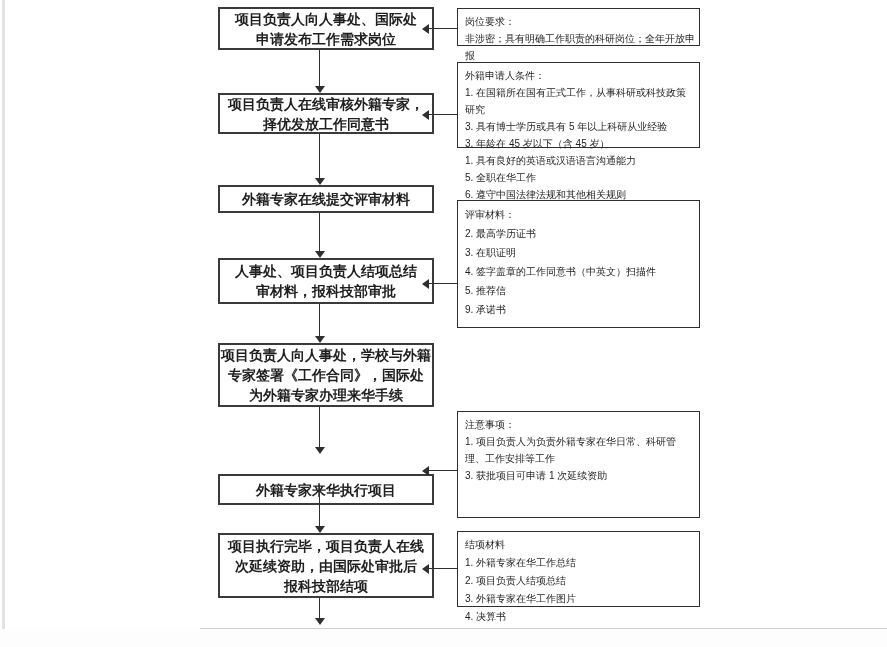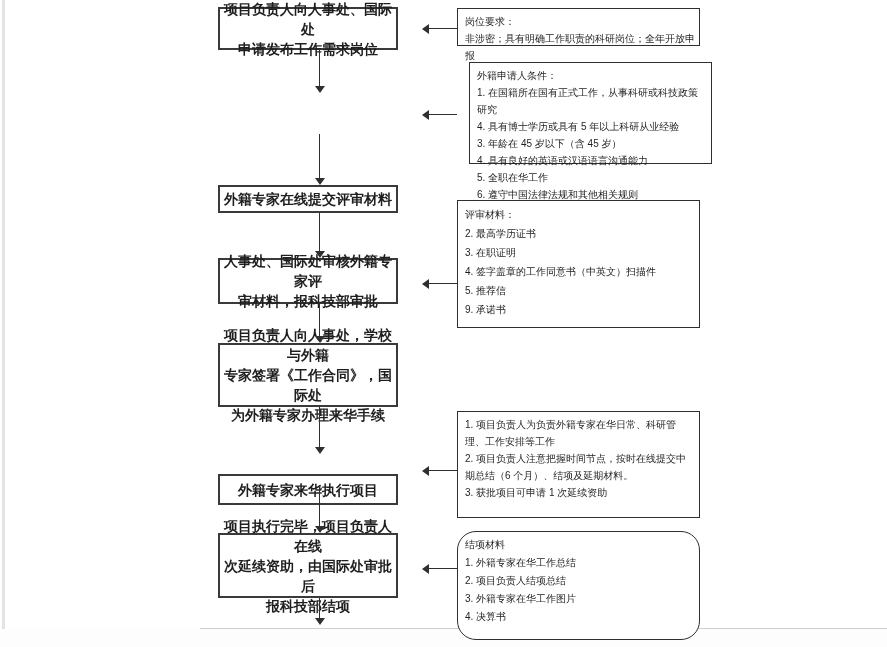--- a/index.html
+++ b/index.html
@@ -7,21 +7,21 @@
     position:relative;width:887px;height:647px;background:#ffffff;overflow:hidden;
     font-family:"Liberation Sans","DejaVu Sans",sans-serif;color:#1f1f1f;
   }
   
   .page-edge-left{position:absolute;left:2px;top:0;width:3px;height:629px;background:#e3e3e3;}
   .page-break-line{position:absolute;left:200px;right:0;top:628px;height:1px;background:#cfcfcf;}
   .below-break{position:absolute;left:0;right:0;top:629px;bottom:0;background:#fdfdfd;}
 
   
   .main-box{
-    position:absolute;left:218px;width:180px;box-sizing:border-box;
+    position:absolute;left:218px;width:216px;box-sizing:border-box;
     border:2px solid #3a3a3a;background:#ffffff;
     display:flex;align-items:center;justify-content:center;text-align:center;
     font-size:14px;font-weight:bold;line-height:20px;white-space:pre-line;
   }
 
   
   .side-box{
     position:absolute;left:457px;width:243px;box-sizing:border-box;
     border:1px solid #2f2f2f;background:#ffffff;
     padding:4px 4px 3px 7px;font-size:10px;line-height:17px;
@@ -47,22 +47,24 @@
 <body>
 
 <div class="canvas">
 
   <div class="page-edge-left"></div>
   <div class="below-break"></div>
   <div class="page-break-line"></div>
 
   <div class="main-box" style="top:7px;height:43px;">项目负责人向人事处、国际处
 申请发布工作需求岗位</div>
+  <div class="main-box" style="top:93px;height:41px;">项目负责人在线审核外籍专家，
+择优发放工作同意书</div>
   <div class="main-box" style="top:185px;height:28px;">外籍专家在线提交评审材料</div>
-  <div class="main-box" style="top:258px;height:46px;">人事处、国际处审核外籍专家评
+  <div class="main-box" style="top:258px;height:46px;">人事处、项目负责人结项总结
 审材料，报科技部审批</div>
   <div class="main-box" style="top:343px;height:64px;">项目负责人向人事处，学校与外籍
 专家签署《工作合同》，国际处
 为外籍专家办理来华手续</div>
   <div class="main-box" style="top:438px;height:31px;margin-top:36px;">外籍专家来华执行项目</div>
   <div class="main-box" style="top:533px;height:65px;">项目执行完毕，项目负责人在线
 次延续资助，由国际处审批后
 报科技部结项</div>
 
   <div class="v-arrow" style="top:50px;height:43px;">
@@ -113,46 +115,46 @@
   <div class="h-arrow" style="left:422px;width:35px;top:562px;">
       <div class="head-left"></div>
       <div class="hline"></div>
     </div>
 
   <div class="side-box" style="top:8px;height:38px;">
     <div class="side-title">岗位要求：</div>
     <div class="side-item">非涉密；具有明确工作职责的科研岗位；全年开放申报</div>
   </div>
 
-  <div class="side-box" style="top:62px;height:102px;margin-left:12px;">
+  <div class="side-box" style="top:62px;height:86px;">
     <div class="side-title">外籍申请人条件：</div>
     <div class="side-item">1. 在国籍所在国有正式工作，从事科研或科技政策研究</div>
-    <div class="side-item">4. 具有博士学历或具有 5 年以上科研从业经验</div>
+    <div class="side-item">3. 具有博士学历或具有 5 年以上科研从业经验</div>
     <div class="side-item">3. 年龄在 45 岁以下（含 45 岁）</div>
-    <div class="side-item">4. 具有良好的英语或汉语语言沟通能力</div>
+    <div class="side-item">1. 具有良好的英语或汉语语言沟通能力</div>
     <div class="side-item">5. 全职在华工作</div>
     <div class="side-item">6. 遵守中国法律法规和其他相关规则</div>
   </div>
 
   <div class="side-box" style="top:200px;height:128px;line-height:19px;">
     <div class="side-title">评审材料：</div>
     <div class="side-item">2. 最高学历证书</div>
     <div class="side-item">3. 在职证明</div>
     <div class="side-item">4. 签字盖章的工作同意书（中英文）扫描件</div>
     <div class="side-item">5. 推荐信</div>
     <div class="side-item">9. 承诺书</div>
   </div>
 
   <div class="side-box" style="top:411px;height:107px;">
+    <div class="side-title">注意事项：</div>
     <div class="side-item">1. 项目负责人为负责外籍专家在华日常、科研管理、工作安排等工作</div>
-    <div class="side-item">2. 项目负责人注意把握时间节点，按时在线提交中期总结（6 个月）、结项及延期材料。</div>
     <div class="side-item">3. 获批项目可申请 1 次延续资助</div>
   </div>
 
-  <div class="side-box" style="top:531px;height:109px;line-height:18px;border-radius:19px;">
+  <div class="side-box" style="top:531px;height:76px;line-height:18px;">
     <div class="side-title">结项材料</div>
     <div class="side-item">1. 外籍专家在华工作总结</div>
     <div class="side-item">2. 项目负责人结项总结</div>
     <div class="side-item">3. 外籍专家在华工作图片</div>
     <div class="side-item">4. 决算书</div>
   </div>
 
 </div>
 
 </body></html>

